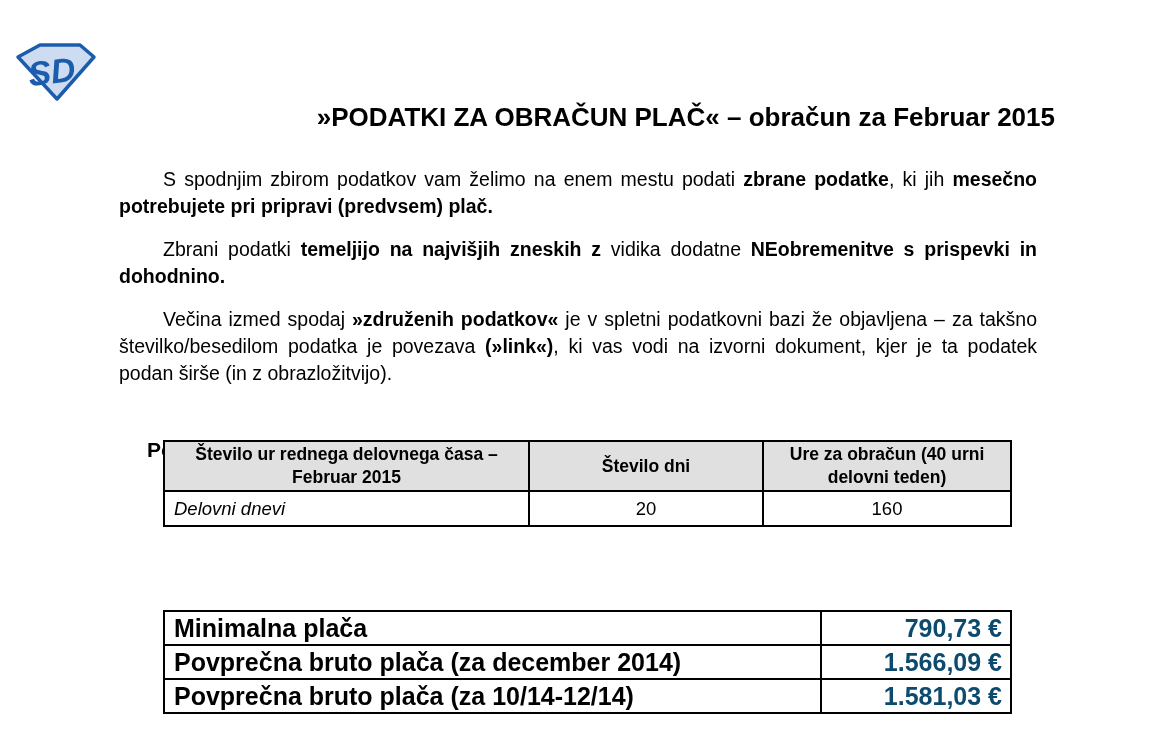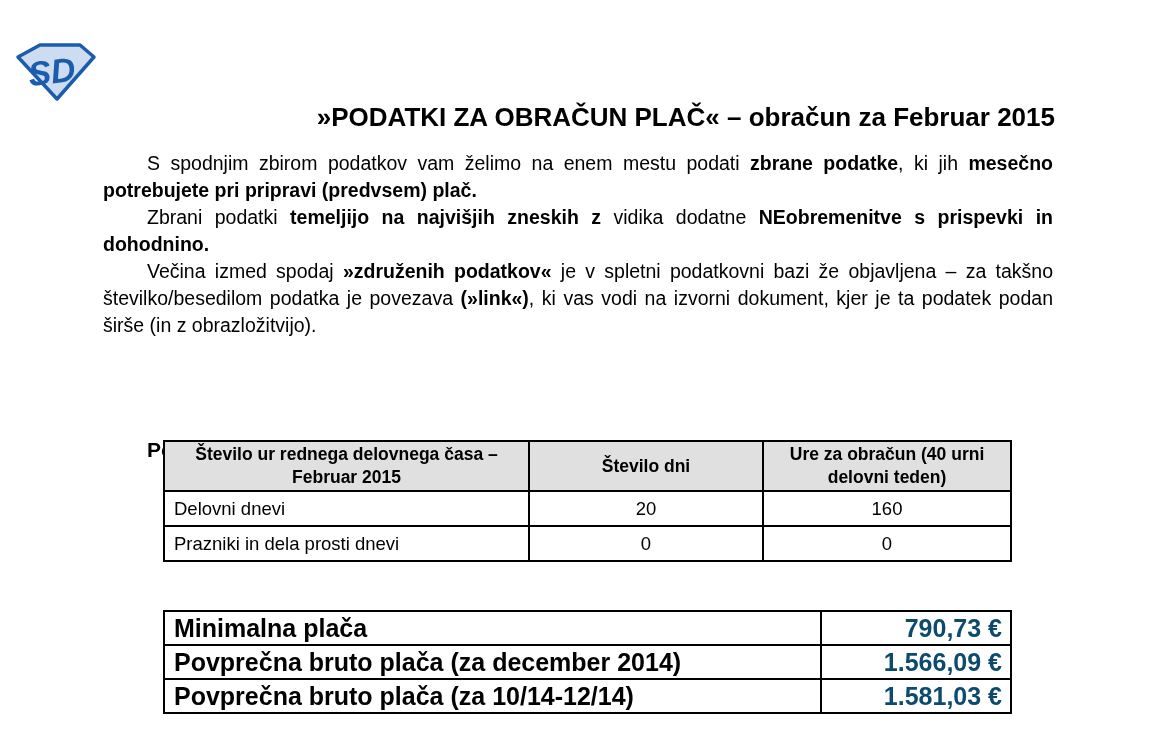--- a/index.html
+++ b/index.html
@@ -10,35 +10,35 @@
   }
   .logo{position:absolute;left:13px;top:42px;width:86px;height:60px;}
   .page-title{
     position:absolute;left:103px;top:102px;width:952px;
     text-align:right;font-size:26px;font-weight:bold;white-space:nowrap;
   }
   .intro{
     position:absolute;left:103px;top:150px;width:950px;
     font-size:19.5px;line-height:27px;text-align:justify;
   }
-  .intro p{margin:0;text-indent:44px;}
+  .intro p{margin:16px;text-indent:44px;}
   .intro b{font-weight:bold;}
   .section-heading{
     position:absolute;left:147px;top:394px;
     font-size:21px;font-weight:bold;margin-top:44px;
   }
   table{border-collapse:collapse;table-layout:fixed;}
   td,th{border:2px solid #000;overflow:hidden;}
   .hours-table{position:absolute;left:163px;top:440px;width:847px;}
   .hours-table th{
     background:#e0e0e0;font-weight:bold;text-align:center;vertical-align:middle;
     font-size:17.5px;line-height:1.3;height:48px;padding:0 6px;
   }
   .hours-table td{height:31px;font-size:18.5px;vertical-align:middle;}
-  .hours-table td.c-label{text-align:left;padding-left:9px;}
+  .hours-table td.c-label{text-align:left;padding-left:9px;font-style:italic;}
   .hours-table td.c-num{text-align:center;}
   .hours-table tr.total td{font-weight:bold;}
   .amounts-table{position:absolute;left:163px;top:610px;width:847px;}
   .amounts-table td{height:30px;font-size:25px;font-weight:bold;vertical-align:middle;}
   .amounts-table td.a-label{text-align:left;padding-left:9px;color:#000;}
   .amounts-table td.a-value{text-align:right;padding-right:8px;color:#0c4a6e;}
 </style>
 </head>
 <body>
 
@@ -69,25 +69,20 @@
     <tr>
       <th>Število ur rednega delovnega časa – Februar 2015</th>
       <th>Število dni</th>
       <th>Ure za obračun (40 urni delovni teden)</th>
     </tr>
     <tr>
       <td class="c-label">Delovni dnevi</td>
       <td class="c-num">20</td>
       <td class="c-num">160</td>
     </tr>
-    <tr>
-      <td class="c-label">Prazniki in dela prosti dnevi</td>
-      <td class="c-num">0</td>
-      <td class="c-num">0</td>
-    </tr>
   </tbody>
 </table>
 
 <table class="amounts-table">
   <colgroup>
       <col style="width:657px">
       <col style="width:190px">
     </colgroup>
   <tbody>
     <tr>

